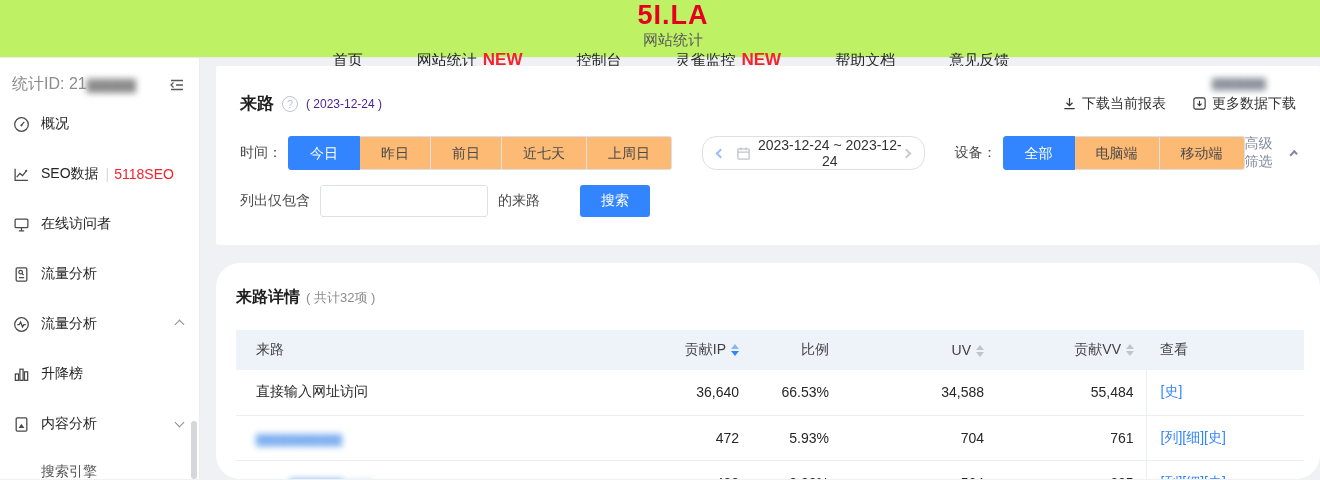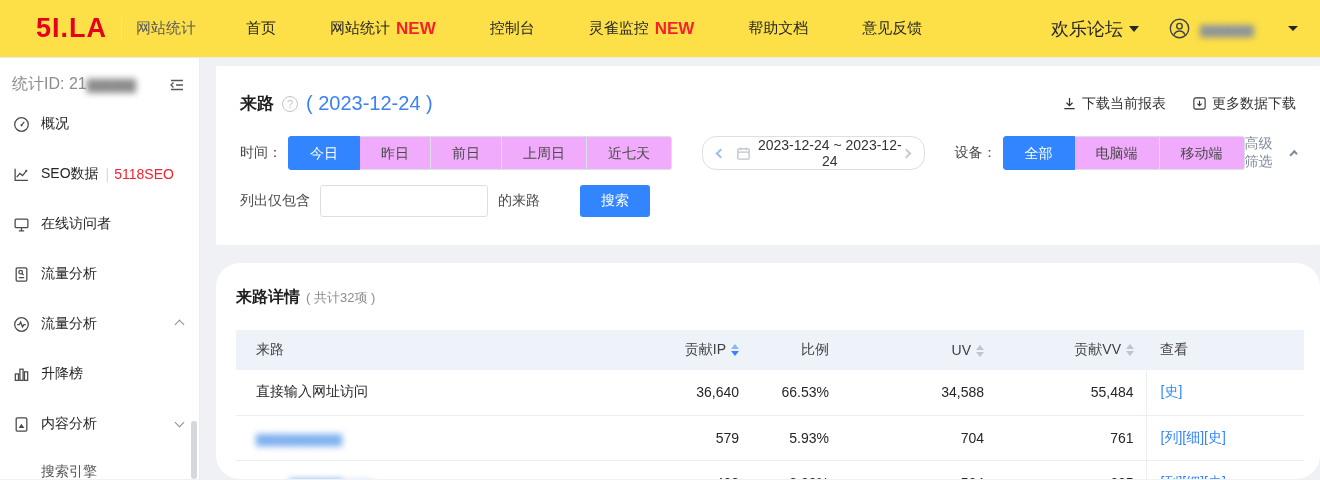--- a/index.html
+++ b/index.html
@@ -1,21 +1,21 @@
 <!DOCTYPE html>
 <html><head>
 <meta charset="utf-8">
 <style>
   * { margin:0; padding:0; box-sizing:border-box; }
   html,body { width:1320px; height:480px; overflow:hidden; background:#eff1f5;
     font-family:"Liberation Sans","DejaVu Sans",sans-serif; font-size:14px; color:#262626; }
 
   
-  .topbar { height:58px; background:#fde047; border-bottom:1px solid #ebebeb;
-    display:flex; align-items:center; padding:0 22px 0 36px; }
+  .topbar { height:58px; background:#bef264; border-bottom:1px solid #ebebeb;
+    display:flex; align-items:center; padding:0 10px 0 36px;flex-direction:column; }
   .logo { font-size:27px; font-weight:800; color:#e6001f; letter-spacing:1px; cursor:pointer; }
   .logo-divider { width:1px; height:22px; background:#e0e0e0; margin:0 14px; }
   .product-name { color:#595959; font-size:15px; }
   .nav { display:flex; margin-left:50px; }
   .nav-item { display:flex; align-items:center; margin-right:54px; font-size:15px;
     color:#262626; cursor:pointer; white-space:nowrap; }
   .nav-badge { color:#f5222d; font-size:17px; font-weight:bold; margin-left:6px; }
   .topbar-right { margin-left:auto; display:flex; align-items:center; }
   .forum-link { font-size:18px; color:#262626; cursor:pointer; display:flex; align-items:center; }
   .caret-down { width:0; height:0; border-left:5px solid transparent; border-right:5px solid transparent;
@@ -44,29 +44,29 @@
     background:#d4d7dc; border-radius:3px; }
 
   
   .main { flex:1; padding:8px 0 0 16px; display:flex; flex-direction:column; overflow:hidden; }
   .card { background:#fff; border-radius:2px; }
   .card-referrer { padding:26px 24px 28px; }
   .title-row { display:flex; align-items:center; }
   .card-title { font-size:17px; font-weight:bold; color:#1f1f1f; }
   .help-icon { width:16px; height:16px; border:1px solid #c0c4cc; border-radius:50%;
     color:#c0c4cc; font-size:11px; line-height:14px; text-align:center; margin:0 8px; cursor:pointer; }
-  .date-note { color:#3b82f6; font-size:20px; }
+  .date-note { color:#4c1d95; font-size:12px; }
   .downloads { margin-left:auto; display:flex; align-items:center; }
   .dl-link { display:flex; align-items:center; color:#333; font-size:14px; cursor:pointer; margin-left:26px; }
   .dl-link svg { margin-right:5px; }
 
   .filter-row { display:flex; align-items:center; margin-top:20px; }
   .flabel { color:#4a4a4a; margin-right:6px; white-space:nowrap; }
   .btn-group { display:flex; }
-  .gbtn { height:34px; padding:0 21px; border:1px solid #dcdfe6; background:#f0abfc; color:#4a4a4a;
+  .gbtn { height:34px; padding:0 21px; border:1px solid #dcdfe6; background:#fdba74; color:#4a4a4a;
     font-size:14px; line-height:32px; margin-left:-1px; cursor:pointer; white-space:nowrap; }
   .btn-group .gbtn:first-child { border-radius:3px 0 0 3px; margin-left:0; }
   .btn-group .gbtn:last-child { border-radius:0 3px 3px 0; }
   .gbtn.active { background:#3385ff; border-color:#3385ff; color:#fff; position:relative; }
 
   .datepicker { margin-left:30px; width:292px; height:34px; border:1px solid #dcdfe6; border-radius:14px;
     display:flex; align-items:center; padding:0 14px; background:#fff; cursor:pointer; }
   .chev { width:7px; height:7px; border-left:2px solid; border-bottom:2px solid; flex:none; }
   .chev-left  { transform:rotate(45deg);  color:#9cc0f2; }
   .chev-right { transform:rotate(-135deg); color:#c9ccd4; }
@@ -285,22 +285,22 @@
           </div>
         </div>
       </div>
 
       <div class="filter-row">
         <span class="flabel">时间：</span>
         <div class="btn-group">
           <div class="gbtn active">今日</div>
           <div class="gbtn">昨日</div>
           <div class="gbtn">前日</div>
+          <div class="gbtn">近七天</div>
           <div class="gbtn">上周日</div>
-          <div class="gbtn">近七天</div>
         </div>
 
         <div class="datepicker">
           <span class="chev chev-left"></span>
           <span class="cal-icon">
             <svg width="15" height="15" viewBox="0 0 16 16" fill="none" stroke="#c0c4cc" stroke-width="1.4">
               <rect x="2" y="3" width="12" height="11" rx="1"></rect>
                 <path d="M2 6.5h12M5.2 1.5v3M10.8 1.5v3"></path>
             </svg>
           </span>
@@ -369,21 +369,21 @@
             <td class="num">34,588</td>
             <td class="num">55,484</td>
             <td class="c-view">
               <span class="link">[史]</span>
             </td>
           </tr>
           <tr>
             <td class="c-source">
               <span class="masked-link masked">▆▆▆▆▆▆▆▆</span>
             </td>
-            <td class="num">579</td>
+            <td class="num">472</td>
             <td class="num">5.93%</td>
             <td class="num">704</td>
             <td class="num">761</td>
             <td class="c-view">
               <span class="link">[列]</span><span class="link">[细]</span><span class="link">[史]</span>
             </td>
           </tr>
           <tr>
             <td class="c-source">
               <span class="link">www.</span><span class="masked-link masked">▆▆▆▆▆.com</span>

